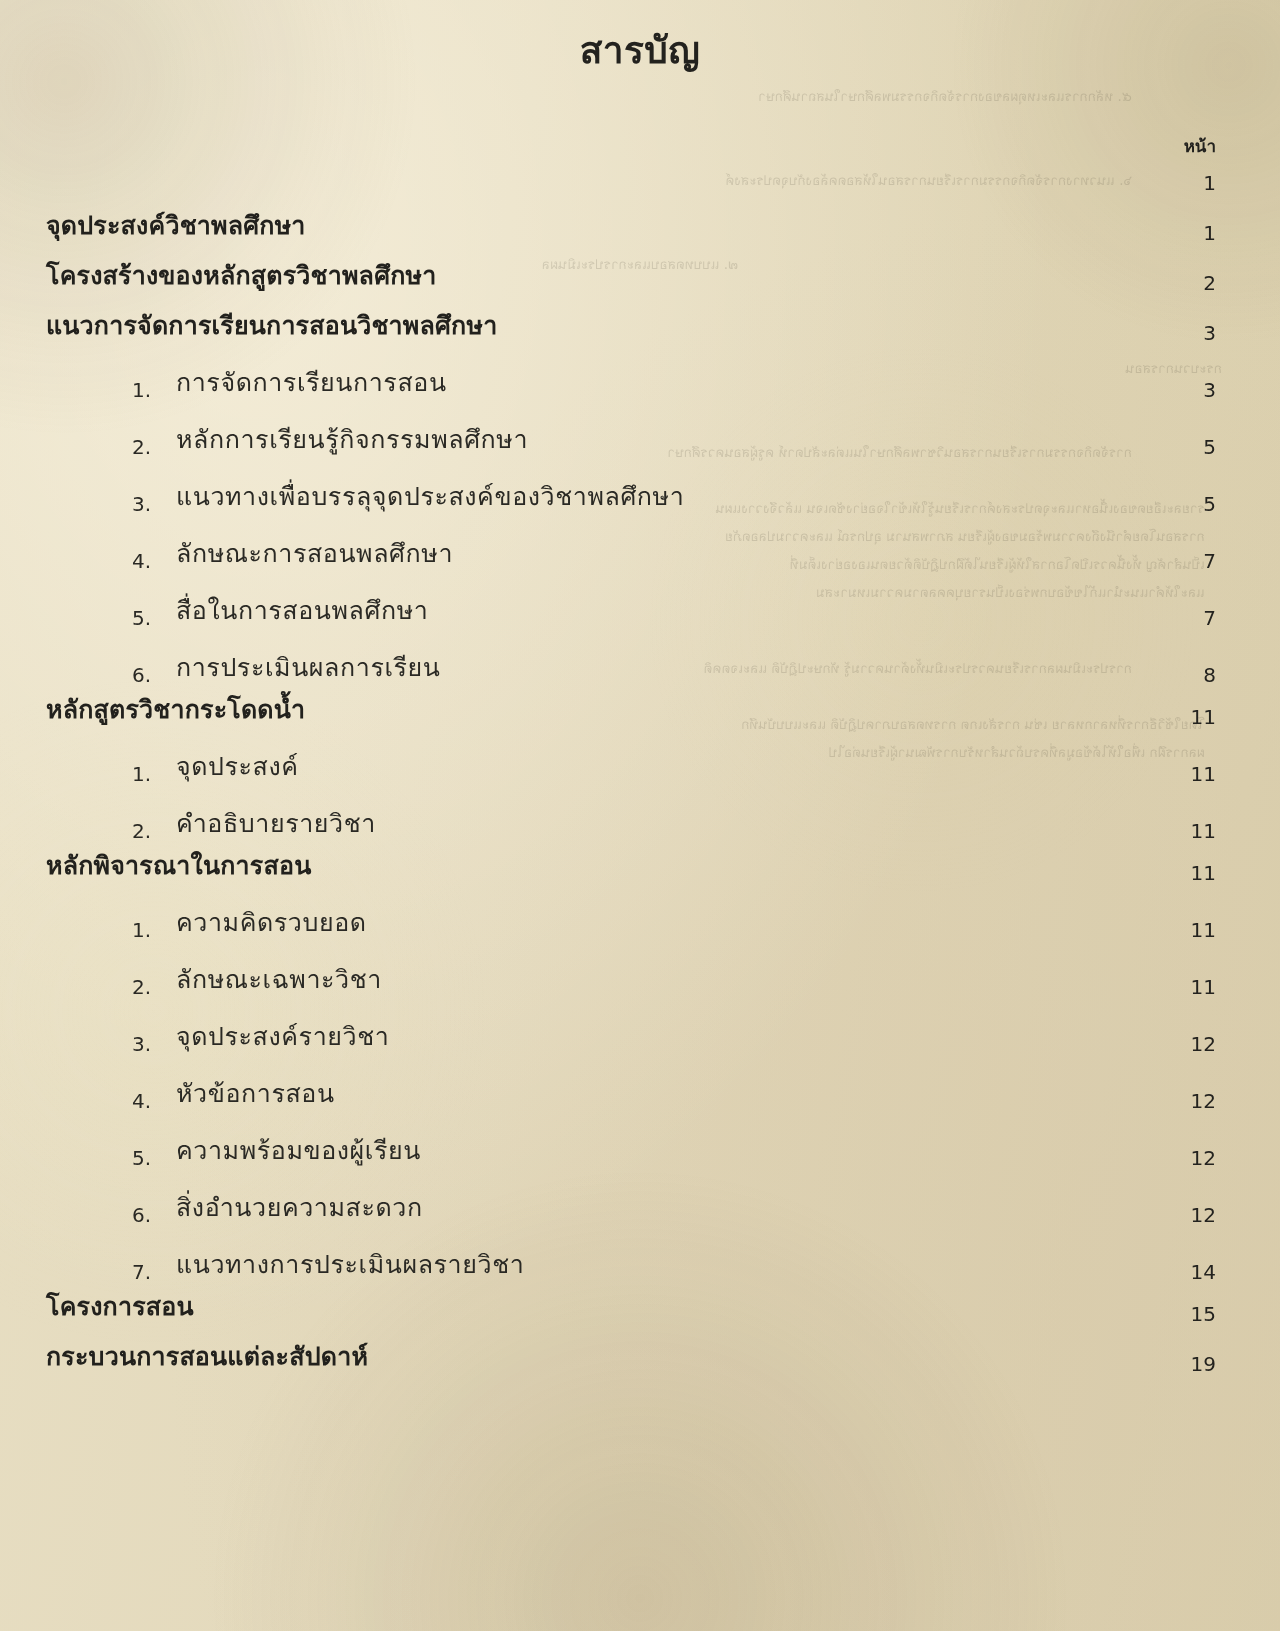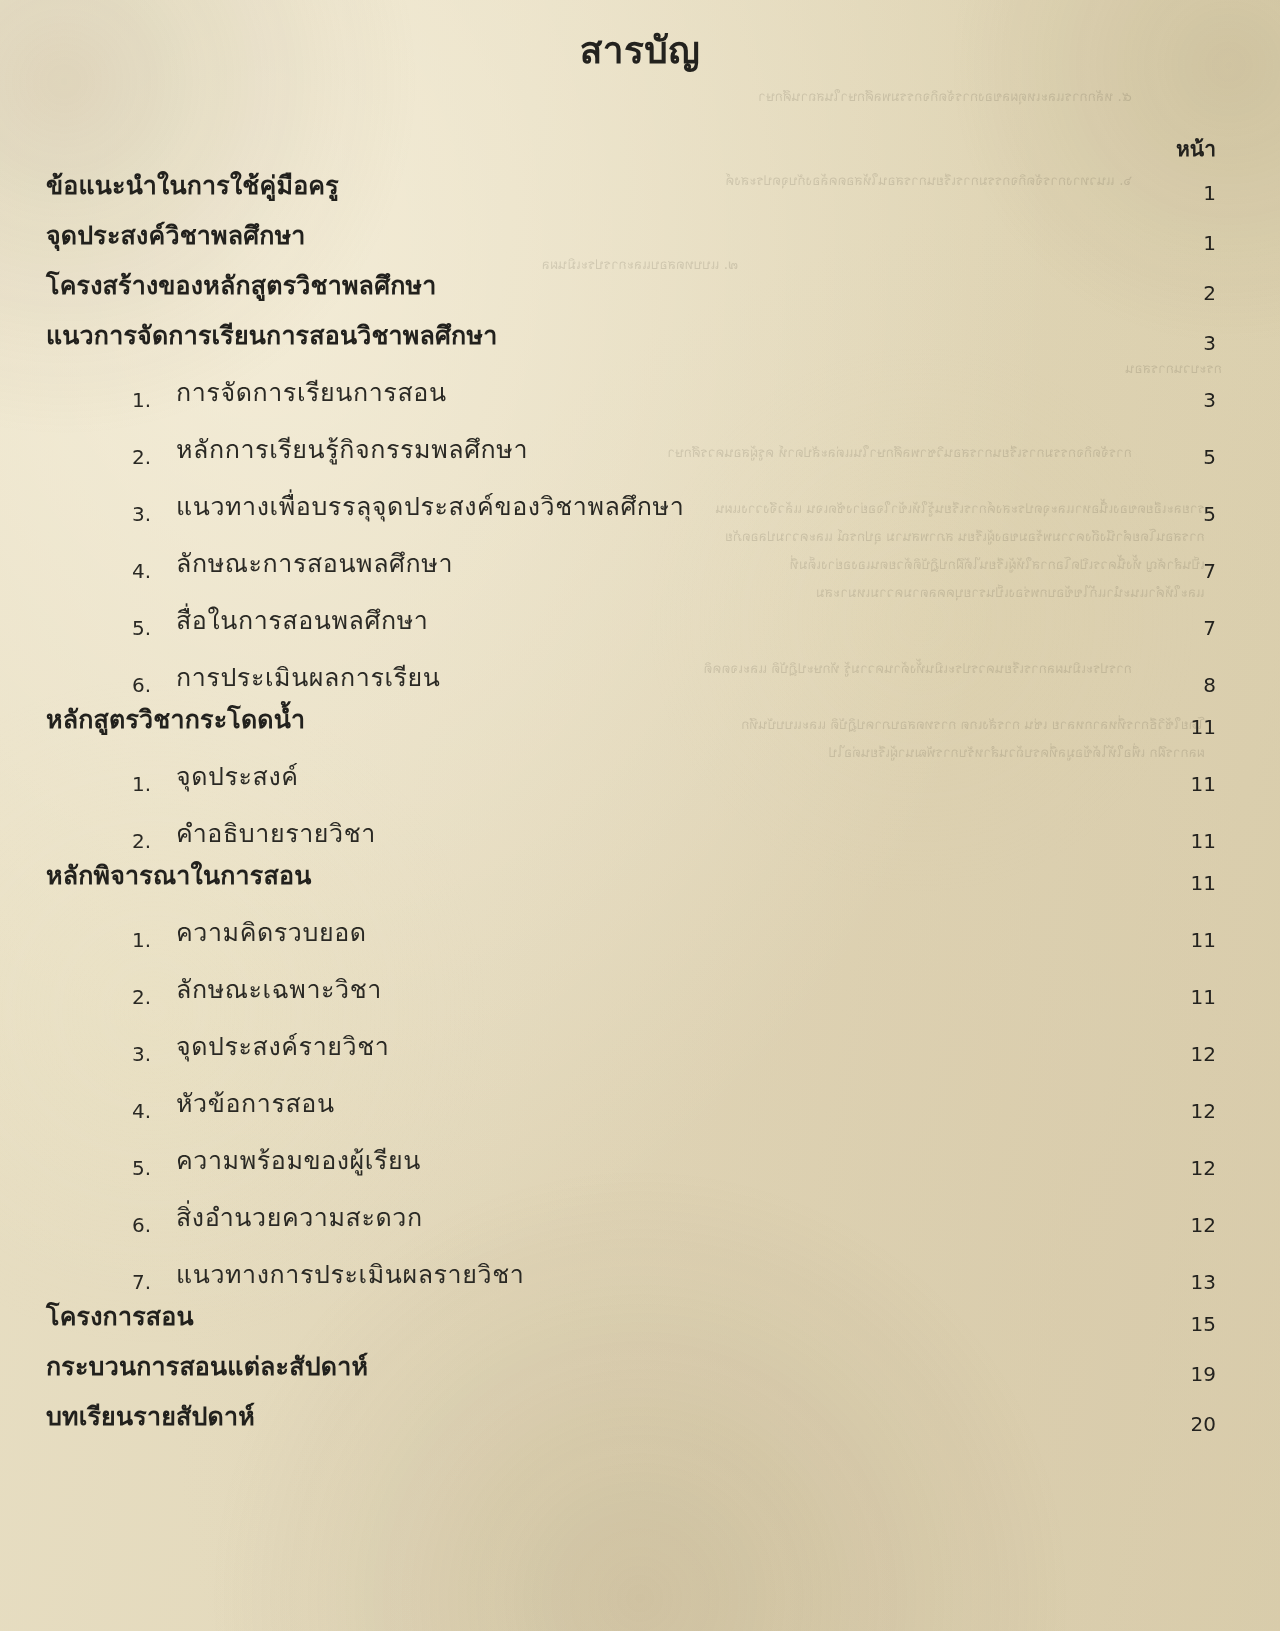--- a/index.html
+++ b/index.html
@@ -65,21 +65,21 @@
     font-size: 37px;
     font-weight: bold;
     letter-spacing: 0.5px;
     margin: 20px 0 15px 0;
     color: #23221e;
   }
   .page-label {
     position: absolute;
     right: 64px;
     top: 112px;
-    font-size: 21px;
+    font-size: 17px;
     font-weight: bold;
     color: #23221e;
   }
   .toc {
     margin: 86px 0 0 0;
     padding: 0 64px 0 46px;
   }
   .row {
     display: flex;
     align-items: flex-end;
@@ -149,21 +149,20 @@
   <div class="content">
 
     <div class="doc-title">สารบัญ</div>
 
     <div class="page-label">หน้า</div>
 
     <div class="toc">
 
 
       <div class="row lvl1 tight">
-        <span class="label">ข้อแนะนำในการใช้คู่มือครู</span>
         <span class="pg">1</span>
       </div>
 
       <div class="row lvl1 tight">
         <span class="label">จุดประสงค์วิชาพลศึกษา</span>
         <span class="pg">1</span>
       </div>
 
       <div class="row lvl1 tight">
         <span class="label">โครงสร้างของหลักสูตรวิชาพลศึกษา</span>
@@ -251,31 +250,27 @@
         <span class="pg">12</span>
       </div>
       <div class="row lvl2">
         <span class="num">6.</span>
         <span class="label">สิ่งอำนวยความสะดวก</span>
         <span class="pg">12</span>
       </div>
       <div class="row lvl2">
         <span class="num">7.</span>
         <span class="label">แนวทางการประเมินผลรายวิชา</span>
-        <span class="pg">13</span>
+        <span class="pg">14</span>
       </div>
 
       <div class="row lvl1">
         <span class="label">โครงการสอน</span>
         <span class="pg">15</span>
       </div>
       <div class="row lvl1 tight">
         <span class="label">กระบวนการสอนแต่ละสัปดาห์</span>
         <span class="pg">19</span>
       </div>
-      <div class="row lvl1 tight">
-        <span class="label">บทเรียนรายสัปดาห์</span>
-        <span class="pg">20</span>
-      </div>
 
     </div>
   </div>
 </div>
 
 </body></html>

